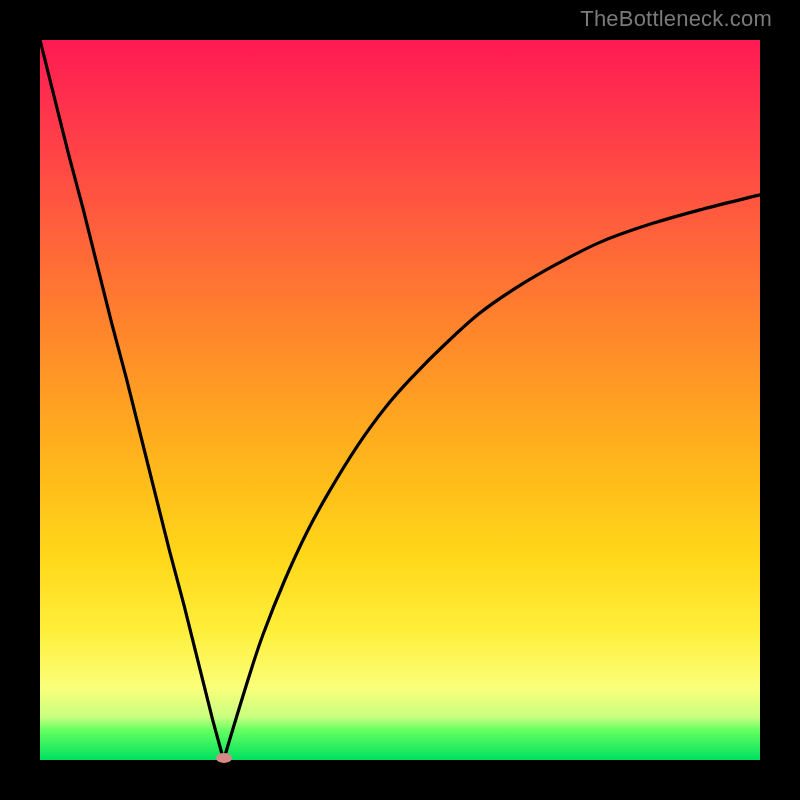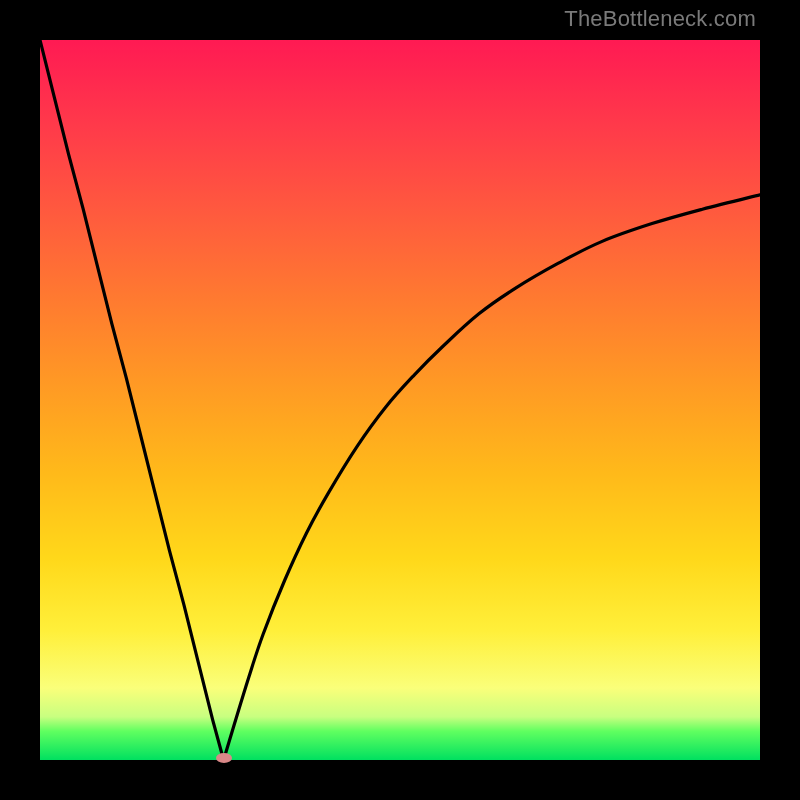--- a/index.html
+++ b/index.html
@@ -27,21 +27,21 @@
       #ffd81a 72%,
       #ffef3a 82%,
       #faff7a 90%,
       #c8ff80 94%,
       #60ff60 96%,
       #00e060 100%);
   }
   .watermark {
     position: absolute;
     top: 6px;
-    right: 44px;
+    right: 28px;
     color: #7a7a7a;
     font-size: 22px;
     font-weight: 500;
     letter-spacing: 0.2px;
   }
   svg.curve {
     position: absolute;
     left: 0; top: 0;
     width: 720px; height: 720px;
   }

